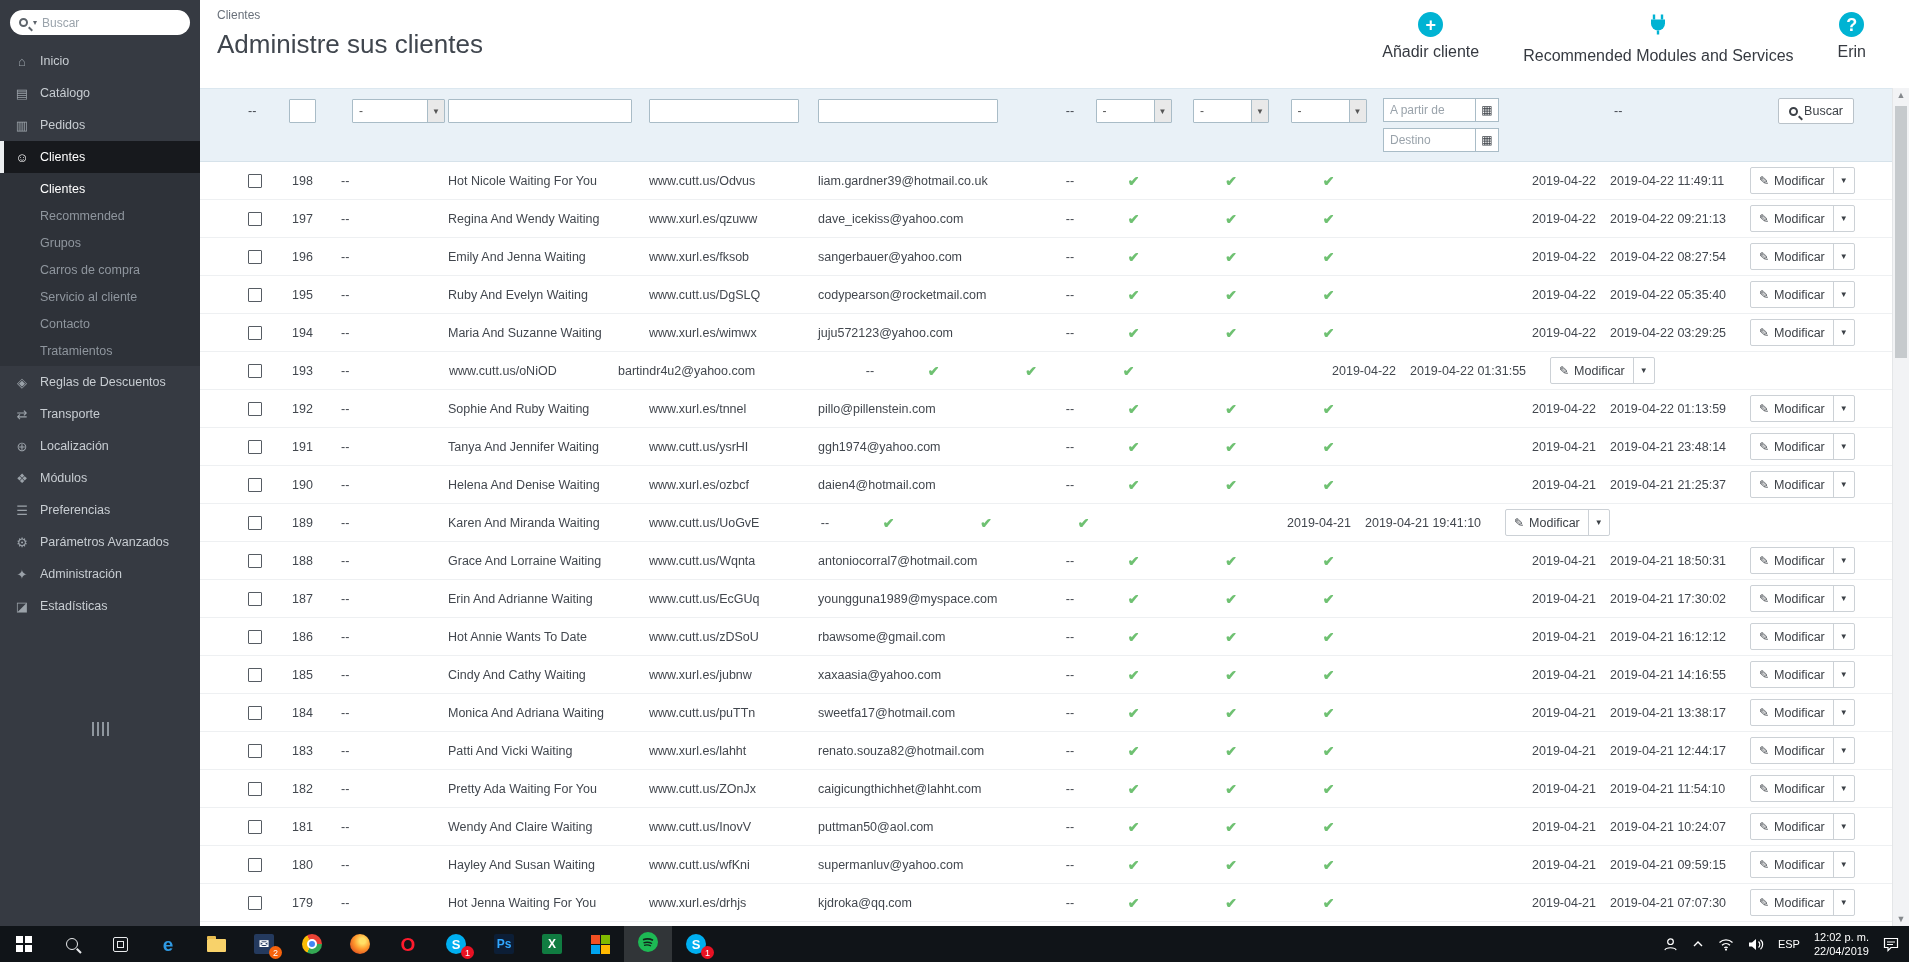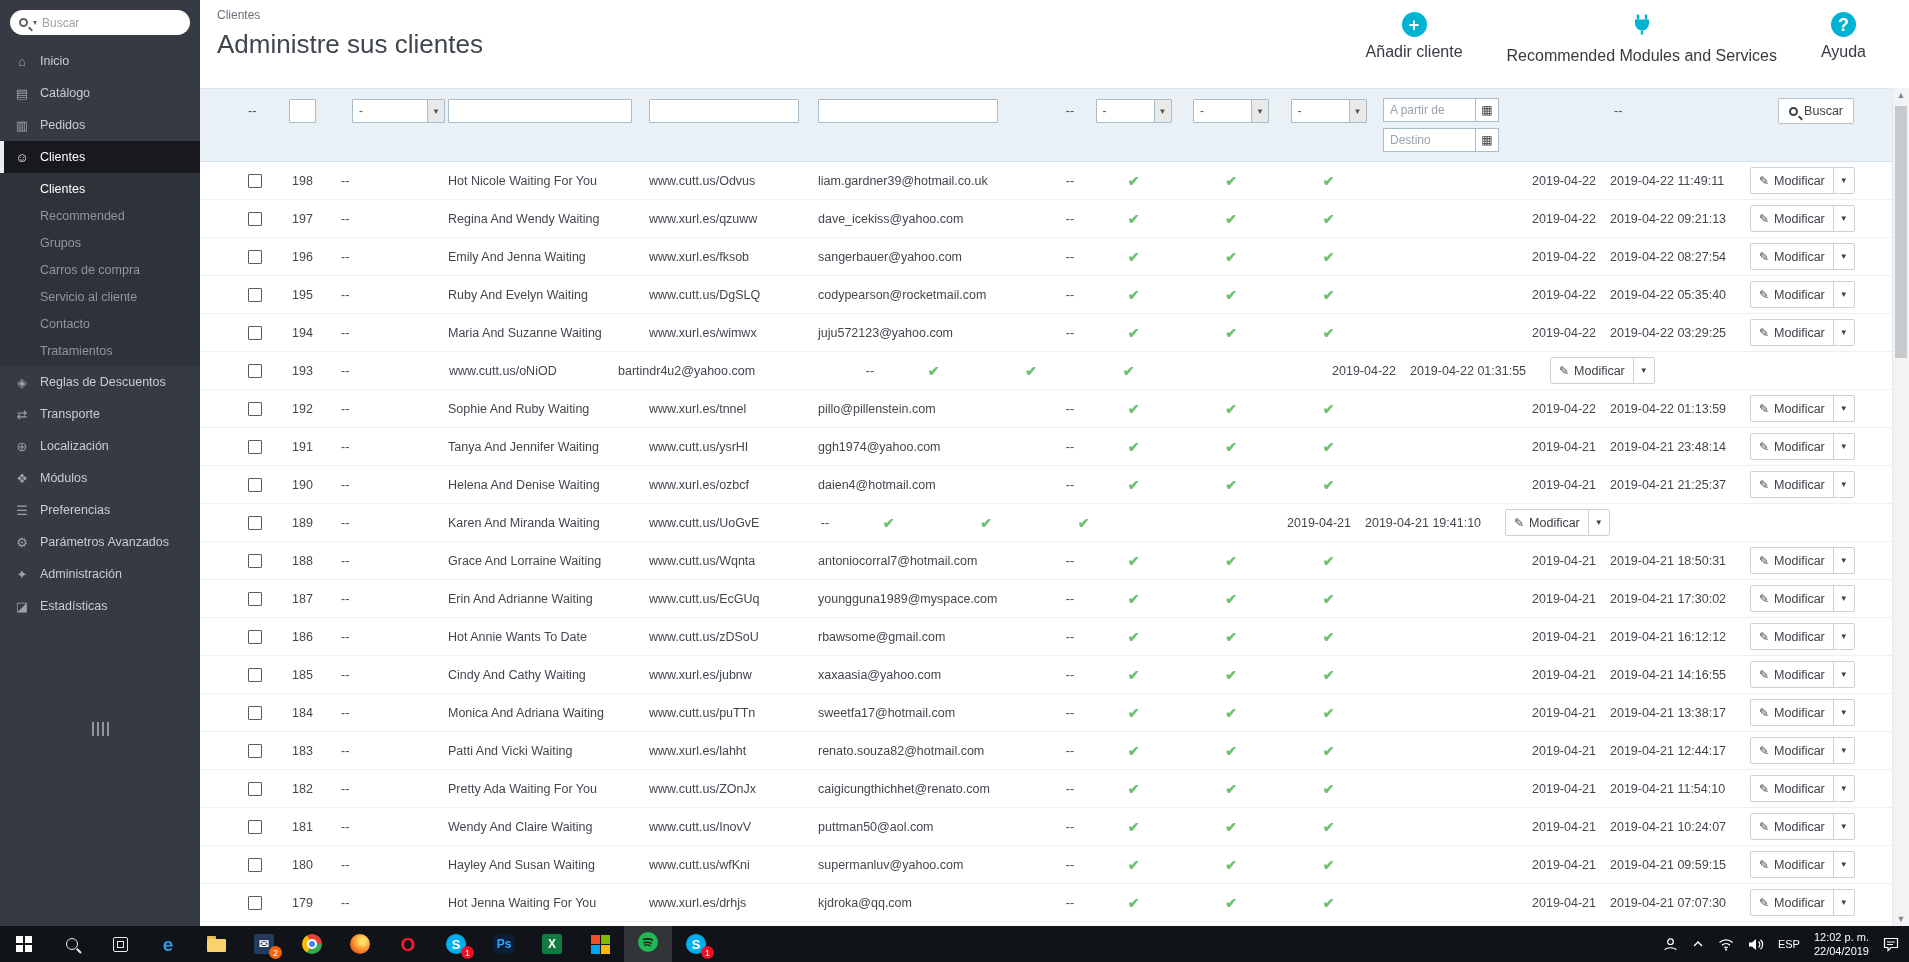--- a/index.html
+++ b/index.html
@@ -208,21 +208,21 @@
           <div class="h-action">
             <span><svg width="24" height="25" viewBox="0 0 24 24">
                 <path d="M8 2 v5 M16 2 v5" stroke="#00b3d3" stroke-width="2.4" fill="none"></path>
                 <path d="M5 7 h14 v4 a7 7 0 0 1 -14 0 z" fill="#00b3d3"></path>
                 <path d="M12 18 v4" stroke="#00b3d3" stroke-width="2.4"></path>
               </svg></span>
             <span class="lbl">Recommended Modules and Services</span>
           </div>
           <div class="h-action">
             <span class="circle-ic">?</span>
-            <span class="lbl">Ayuda</span>
+            <span class="lbl">Erin</span>
           </div>
         </div>
     </header>
 
     <section class="filter-panel">
       <div class="c c-check">
           <span>--</span>
         </div>
       <div class="c c-id">
           <input class="f-input f-id-input" style="">
@@ -764,21 +764,21 @@
           </div>
         </div>
         <div class="trow">
           <div class="c c-check">
             <span class="cb"></span>
           </div>
           <div class="c c-id">182</div>
           <div class="c c-social">--</div>
           <div class="c c-name">Pretty Ada Waiting For You</div>
           <div class="c c-url">www.cutt.us/ZOnJx</div>
-          <div class="c c-email">caigicungthichhet@renato.com</div>
+          <div class="c c-email">caigicungthichhet@lahht.com</div>
           <div class="c c-sales">--</div>
           <div class="c c-flag">
             <span class="check">✔</span>
           </div>
           <div class="c c-flag2">
             <span class="check">✔</span>
           </div>
           <div class="c c-flag3">
             <span class="check">✔</span>
           </div>

